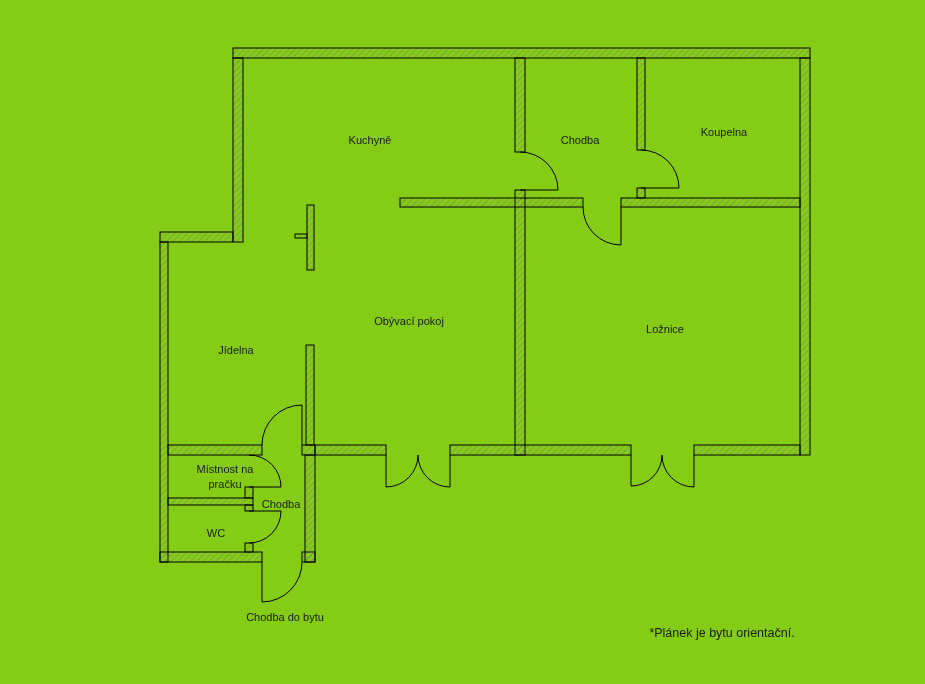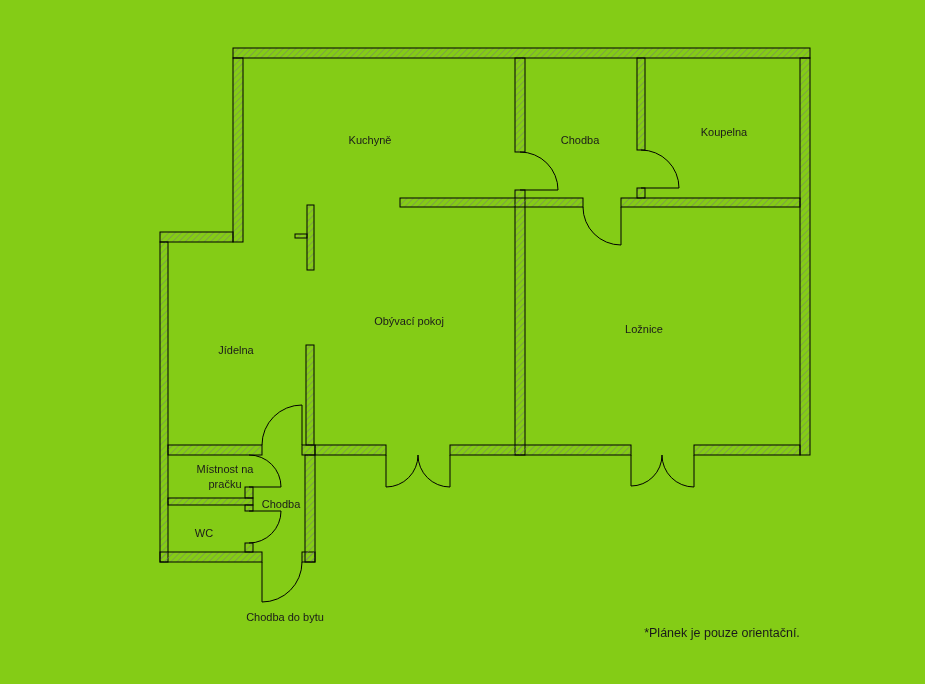--- a/index.html
+++ b/index.html
@@ -87,21 +87,21 @@
       <path d="M249 543 A32 32 0 0 0 281 511 M249 511 L281 511"></path>
       <path d="M302 562 A40 40 0 0 1 262 602 M262 562 L262 602"></path>
     </g>
   </svg>
 
   <div class="label" style="left:370px; top:140px">Kuchyně</div>
   <div class="label" style="left:580px; top:140px">Chodba</div>
   <div class="label" style="left:724px; top:132px">Koupelna</div>
   <div class="label" style="left:236px; top:350px">Jídelna</div>
   <div class="label" style="left:409px; top:321px">Obývací pokoj</div>
-  <div class="label" style="left:644px; top:329px">Ložnice</div>
+  <div class="label" style="left:665px; top:329px">Ložnice</div>
   <div class="label wrap" style="left:205px; top:477px">Místnost na pračku</div>
   <div class="label" style="left:281px; top:504px">Chodba</div>
-  <div class="label" style="left:204px; top:533px">WC</div>
+  <div class="label" style="left:216px; top:533px">WC</div>
 
   <div class="label" style="left:285px; top:617px">Chodba do bytu</div>
-  <div class="label note" style="left:722px; top:633px">*Plánek je pouze orientační.</div>
+  <div class="label note" style="left:722px; top:633px">*Plánek je bytu orientační.</div>
 
 </div>
 
 </body></html>

